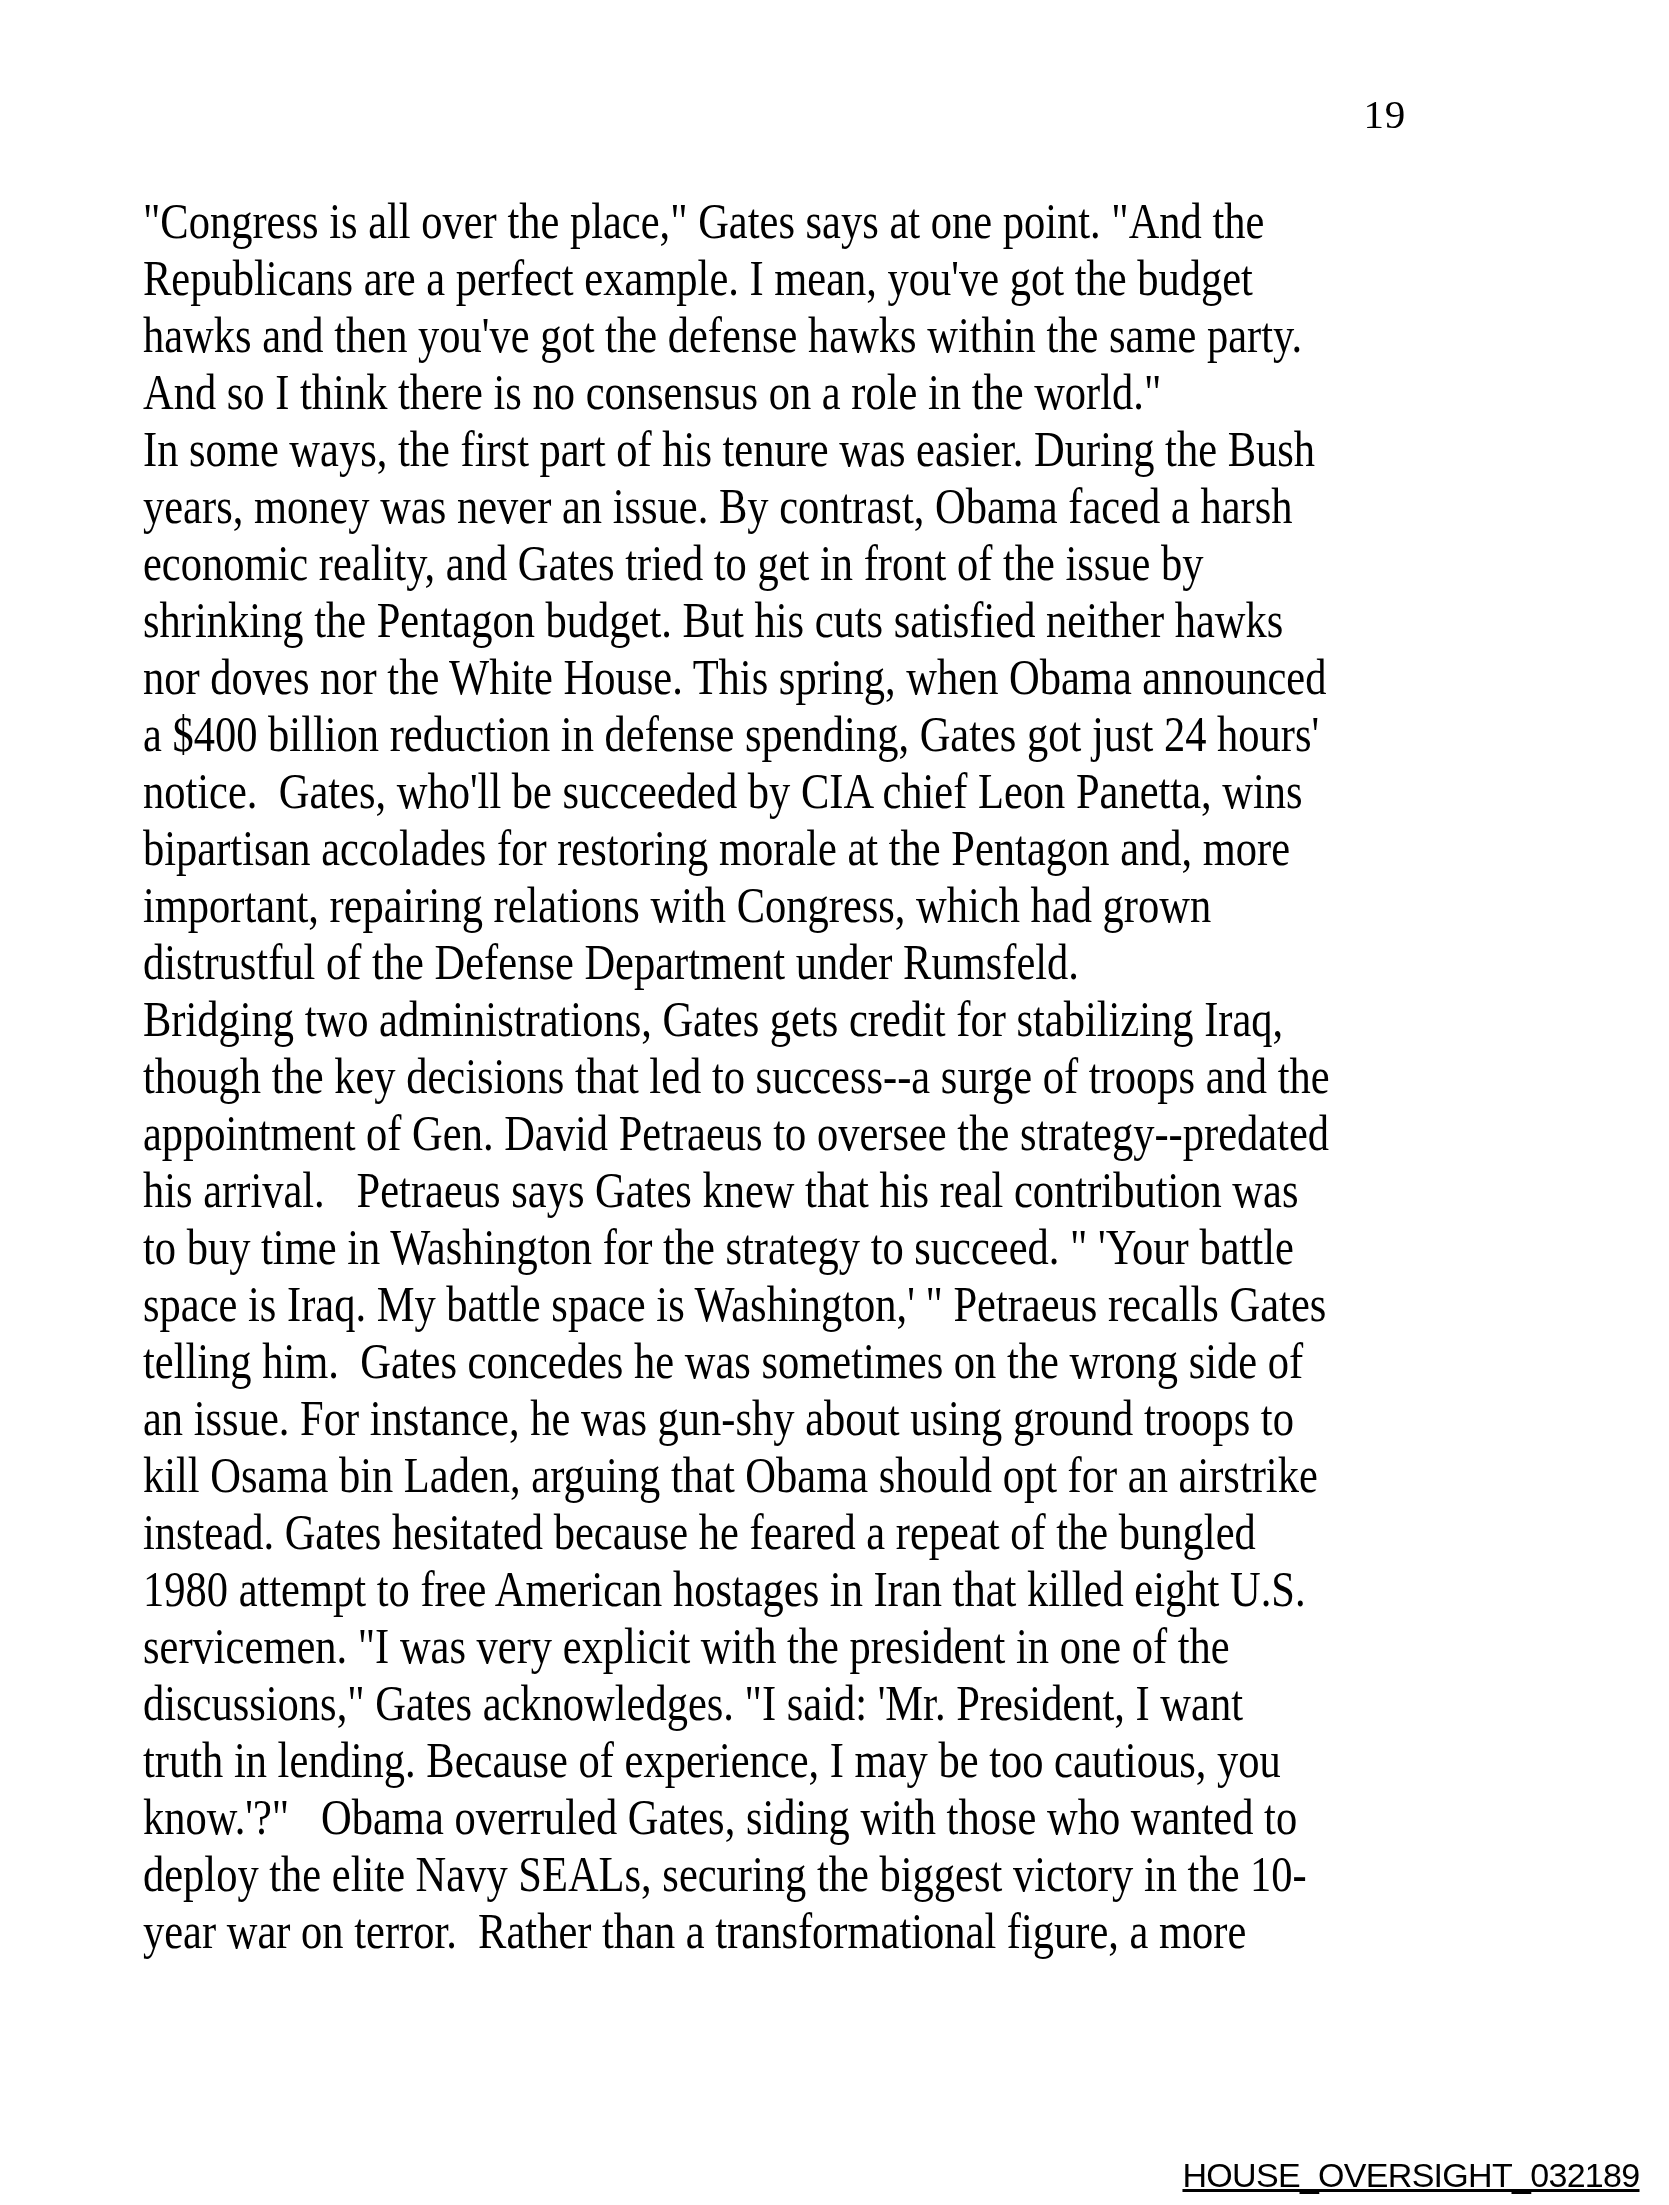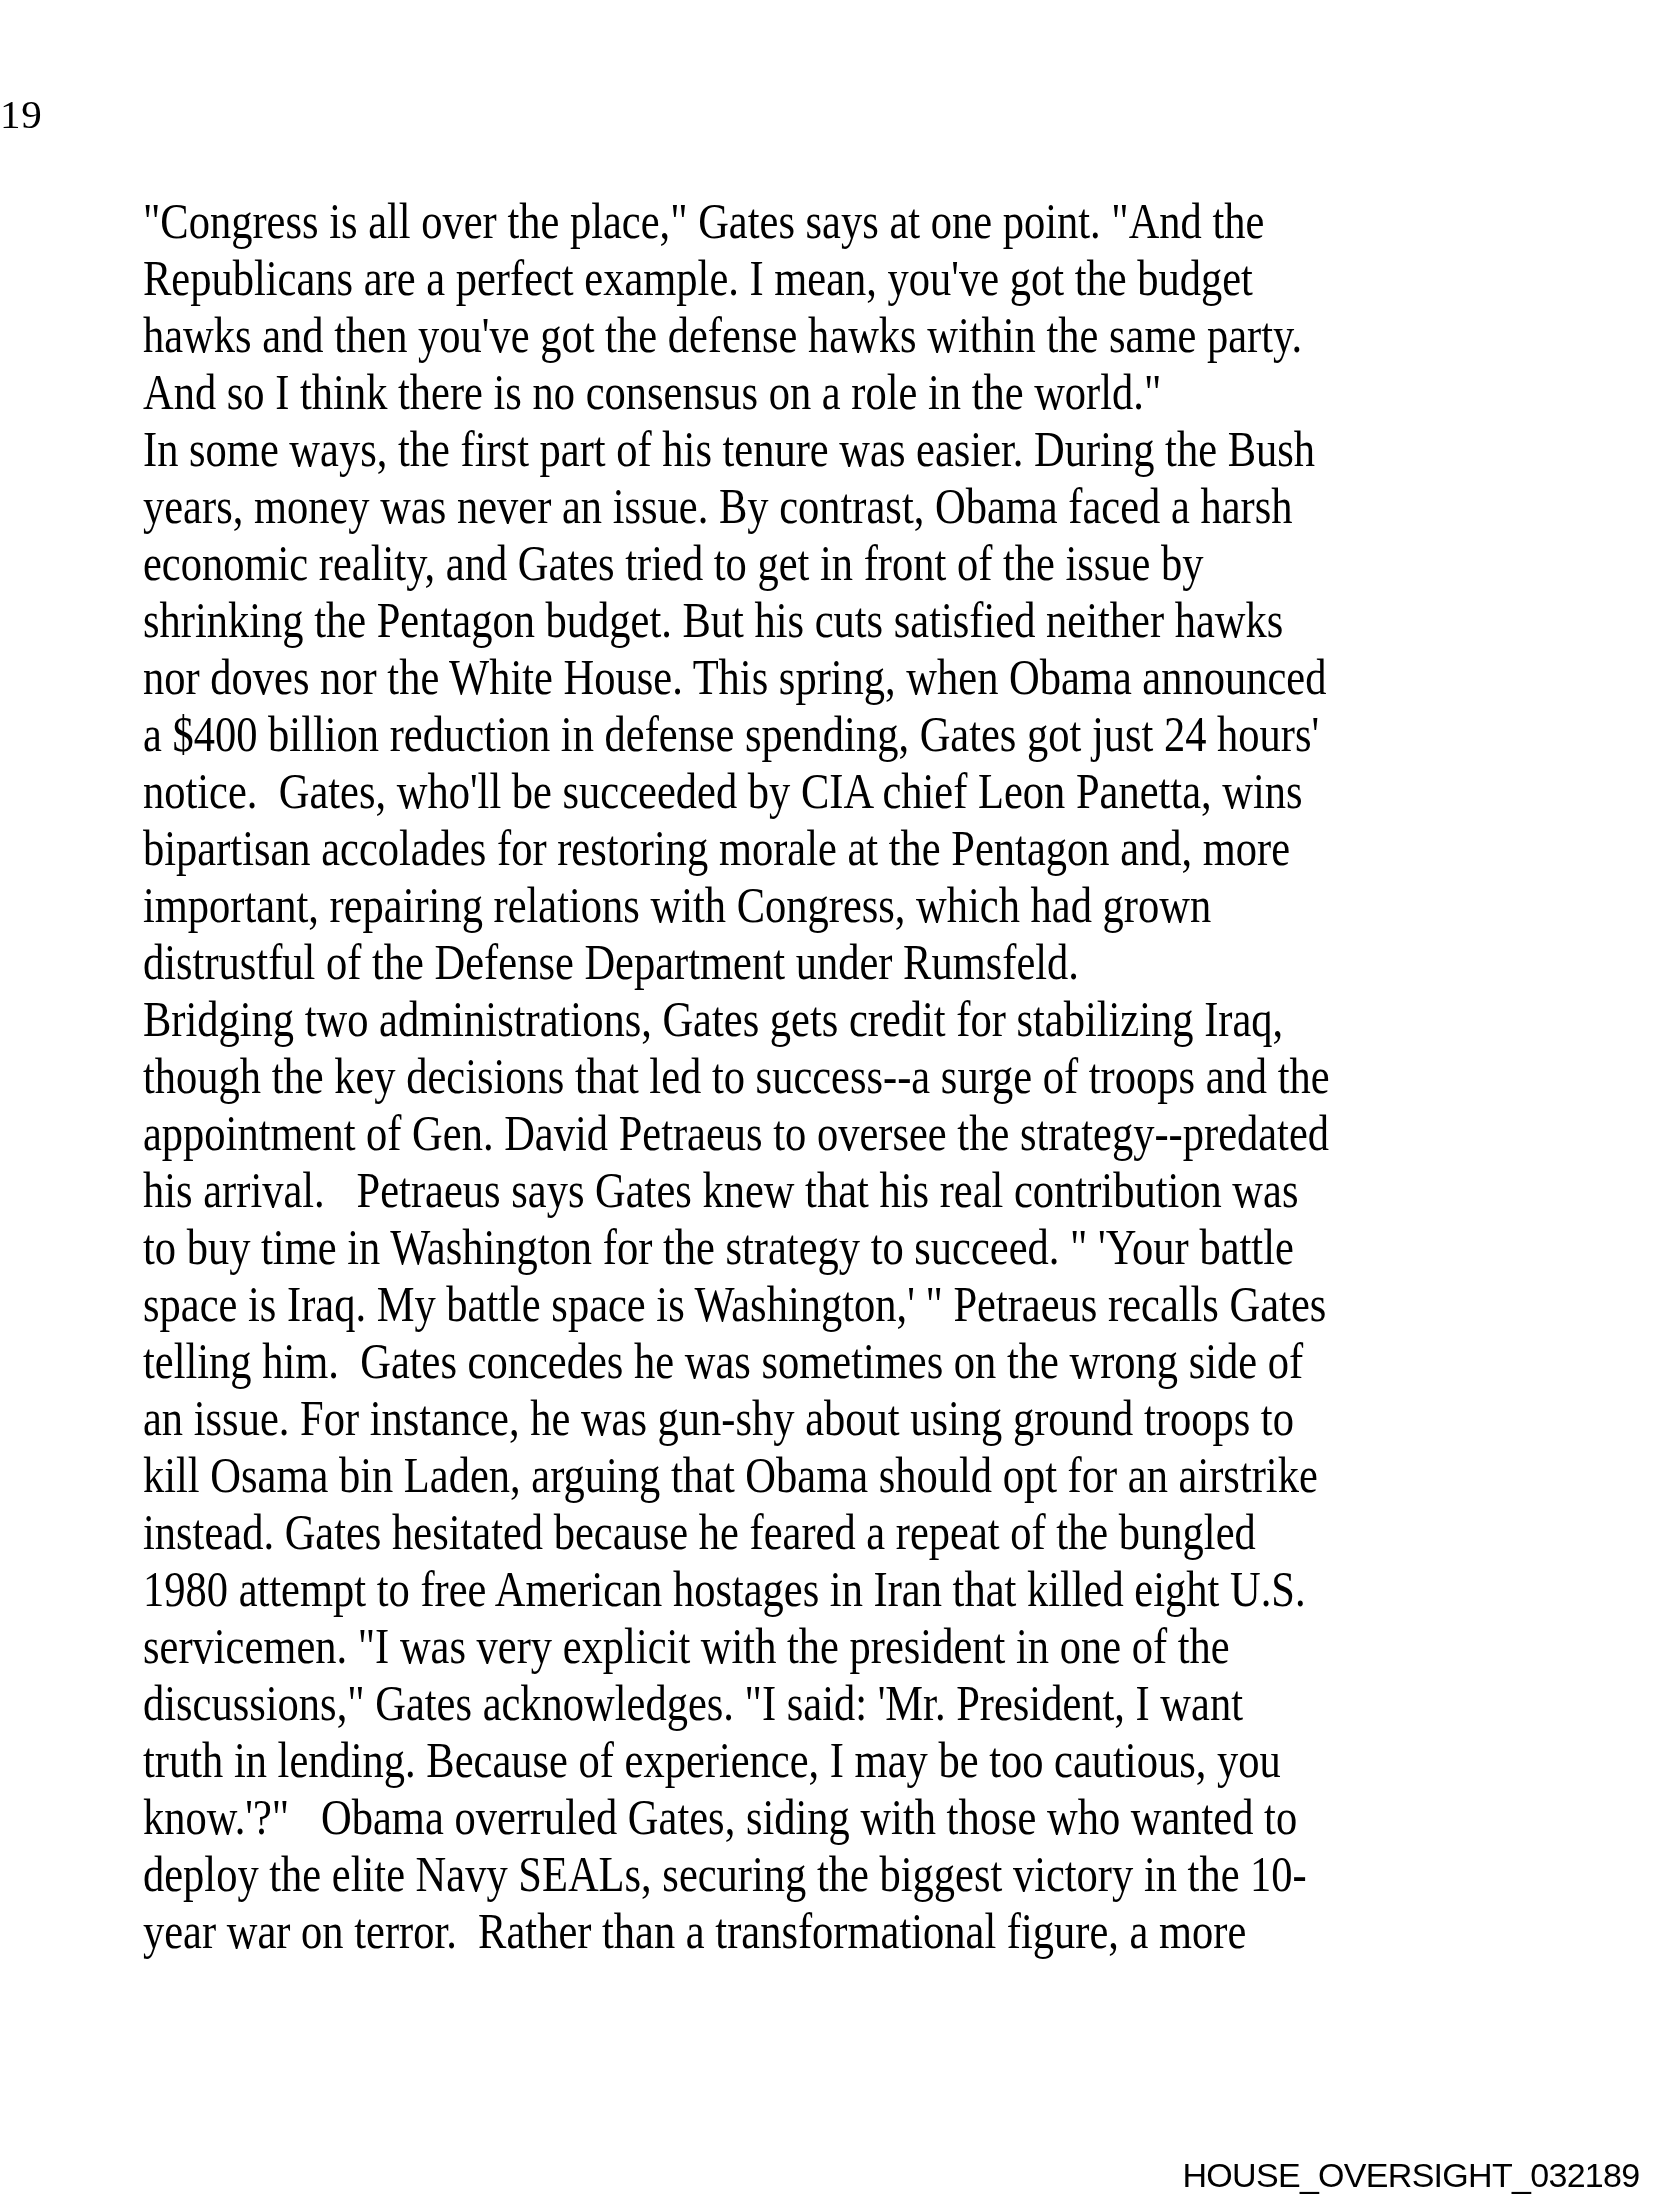--- a/index.html
+++ b/index.html
@@ -18,21 +18,21 @@
   .sheet {
     position: absolute;
     inset: 0;
     background: #ffffff;
   }
   .page-number {
     position: absolute;
     top: 92px;
     left: 0;
     width: 1406px;
-    text-align: left;
+    text-align: right;
     font-size: 41px;
     line-height: 1.1;
     letter-spacing: 0.7px;
   }
   .body-text {
     position: absolute;
     left: 143px;
     top: 193px;
     width: 1610px;
     transform: scale(0.85, 1);
@@ -44,20 +44,21 @@
     white-space: pre;
   }
   .footer-id {
     position: absolute;
     top: 2157px;
     right: 29.5px;
     font-family: "Liberation Sans", sans-serif;
     font-size: 34px;
     letter-spacing: -0.7px;
     line-height: 1.1;
+    text-decoration: underline;
   }
 </style>
 </head>
 <body>
 
 <div class="sheet">
   <div class="page-number">19</div>
 
   <div class="body-text">
       <div class="text-line">"Congress is all over the place," Gates says at one point. "And the</div>

